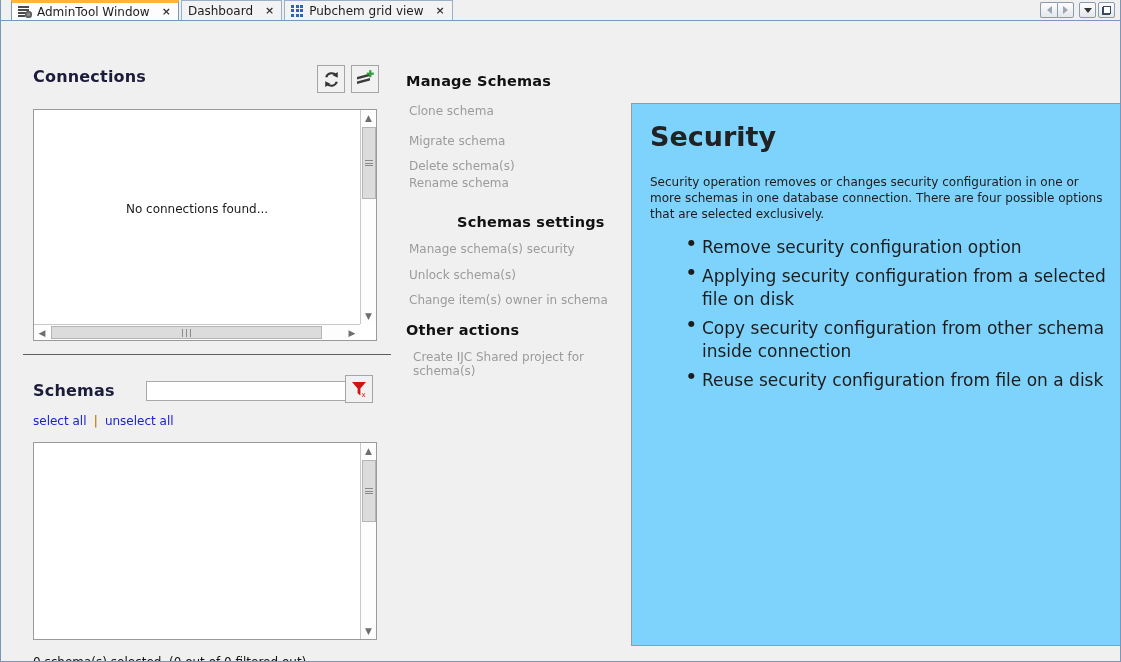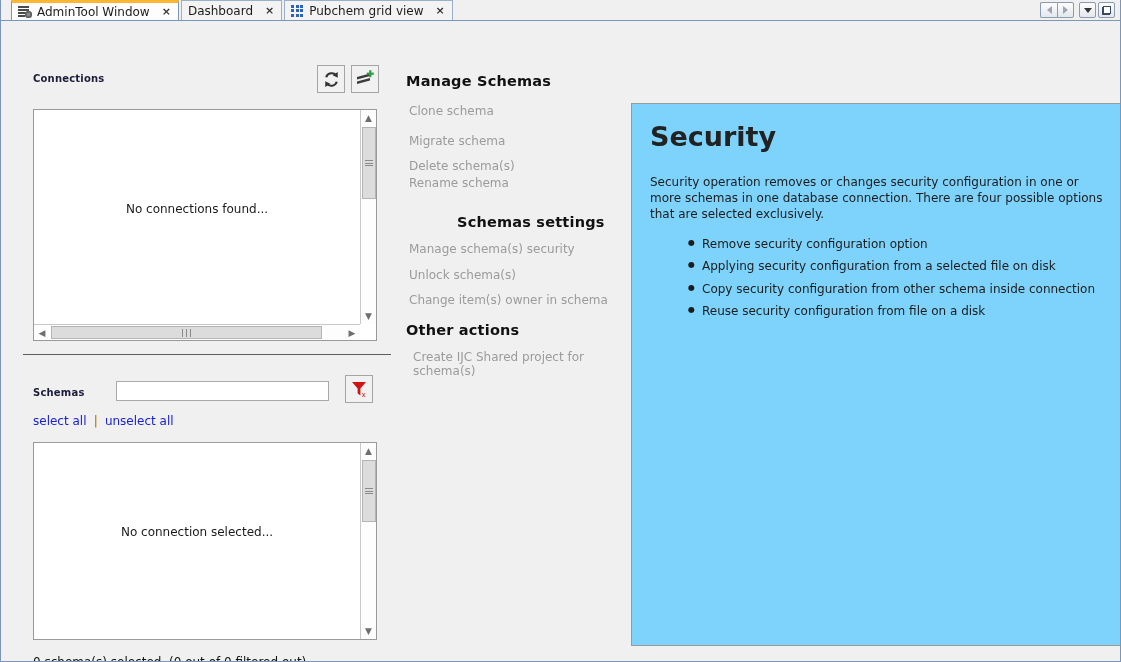--- a/index.html
+++ b/index.html
@@ -120,23 +120,22 @@
   .content { position: relative; width: 100%; height: 640px; background: #f0f0f0; }
 
   
   .left-col { position: absolute; left: 0; top: 0; width: 398px; height: 640px; }
 
   .panel-header {
     position: absolute; left: 32px; top: 46px;
     display: flex; align-items: center;
   }
   .panel-title {
-    font-size: 10px; font-weight: bold; color: #1b1b3a;
+    font-size: 16px; font-weight: bold; color: #1b1b3a;
     letter-spacing: .2px;
-    margin-top: 6px;
   }
   .hdr-buttons { position: absolute; right: 0; top: 44px; display: flex; gap: 6px; }
   .tool-btn {
     width: 28px; height: 28px;
     background: #f1f1f1;
     border: 1px solid #a5a5a5;
     display: flex; align-items: center; justify-content: center;
     cursor: pointer;
   }
 
@@ -255,21 +254,21 @@
   .doc-title {
     font-family: "DejaVu Sans", "Liberation Sans", sans-serif;
     font-size: 27px; font-weight: bold; color: #222;
     margin: 0 0 22px 0; line-height: 1.1;
   }
   .doc-para {
     font-size: 12px; color: #1c1c1c; line-height: 1.35; margin: 0 6px 14px 0;
   }
   .doc-list { list-style: none; margin: 0; padding: 0 0 0 40px; }
   .doc-list li {
-    font-size: 12px; color: #1c1c1c; line-height: 1.35;
+    font-size: 17px; color: #1c1c1c; line-height: 1.35;
     margin-bottom: 6px; position: relative; padding-left: 12px;
   }
   .doc-list li::before {
     content: "\25CF"; position: absolute; left: -2px; top: 0;
     font-size: 8px; color: #1c1c1c; line-height: 1.7;
   }
 </style>
 </head>
 <body>
 
@@ -395,21 +394,20 @@
         </svg>
       </div>
 
       <div class="links-row">
         <span class="lnk">select all</span>
         <span class="lnk-sep">|</span>
         <span class="lnk">unselect all</span>
       </div>
 
       <div class="listbox" style="left:32px; top:421px; width:344px; height:198px;">
-        <div class="empty-msg" style="top:82px;">No connection selected...</div>
 
         <div class="vscroll">
           <div class="arr up">▲</div>
           <div class="thumb" style="top:17px; height:62px;">
             <span class="grip">
                 <i></i>
                 <i></i>
                 <i></i>
               </span>
           </div>

